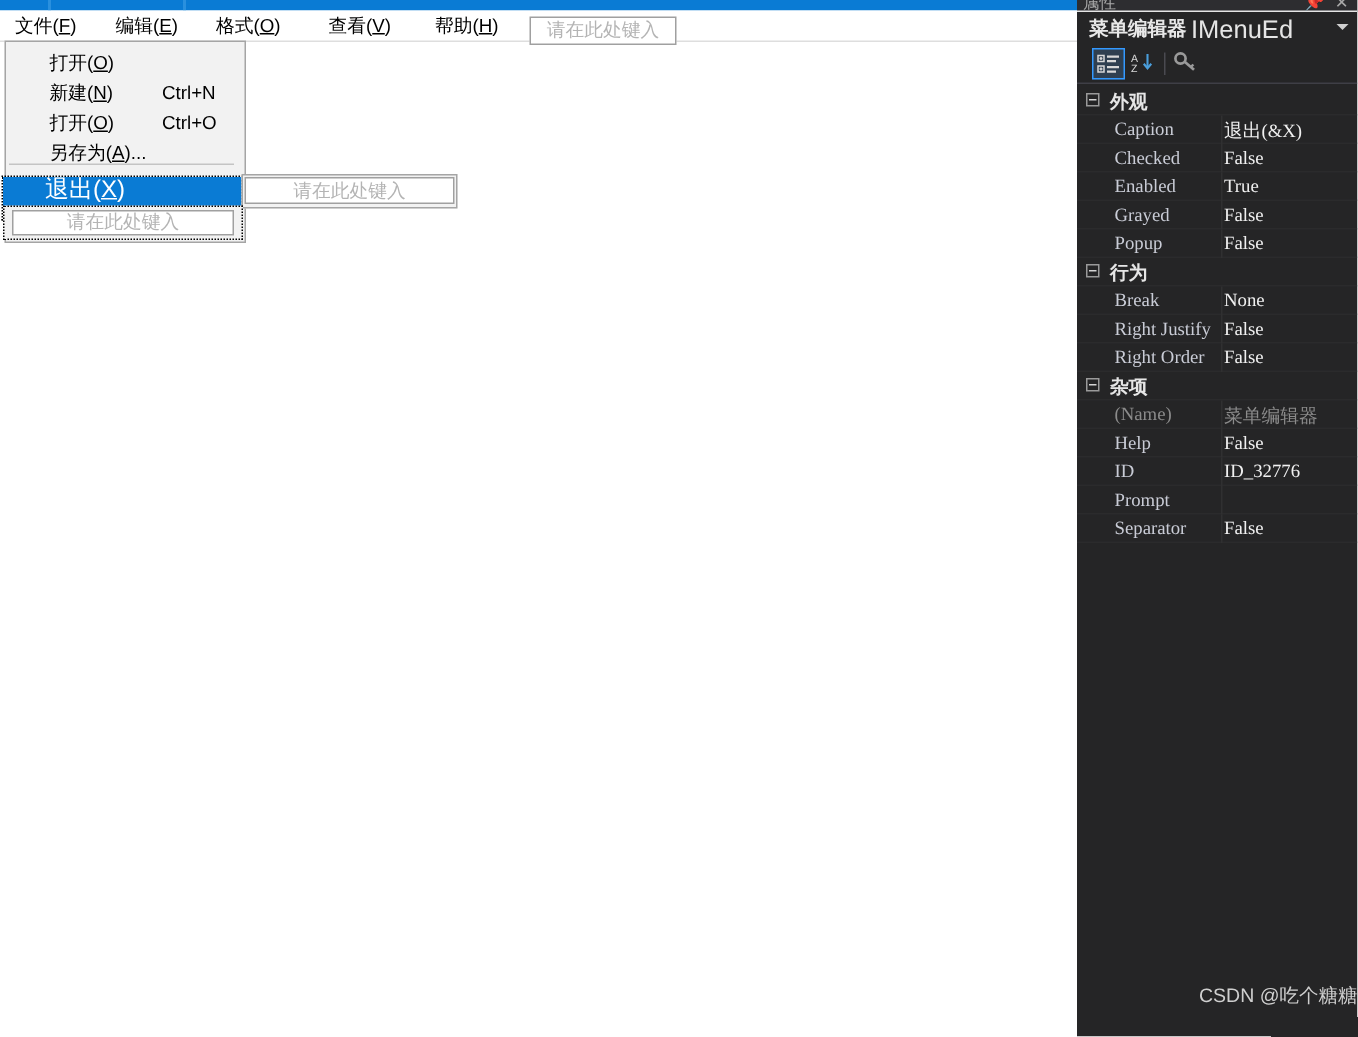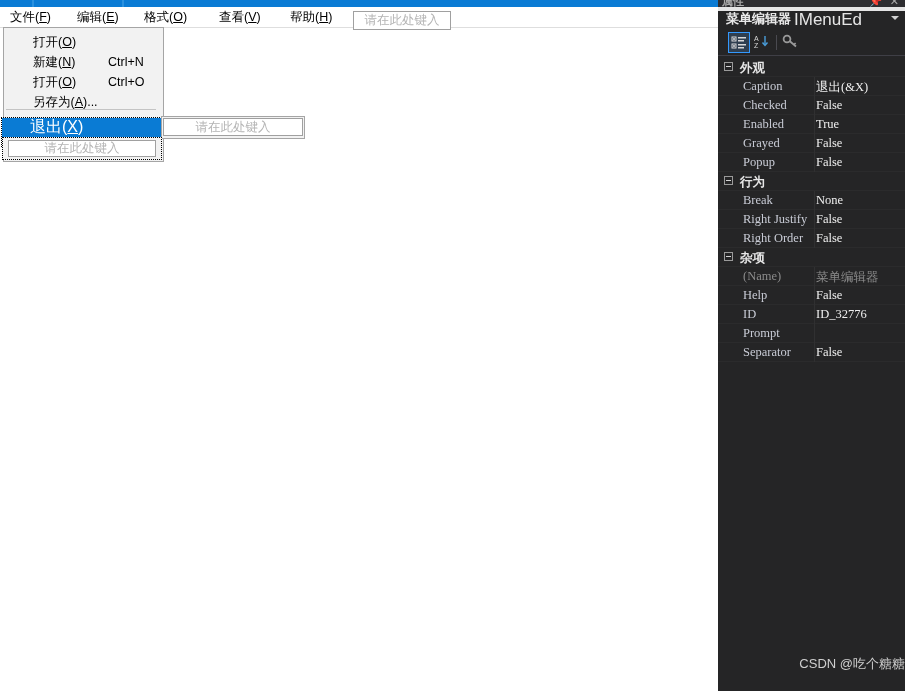--- a/index.html
+++ b/index.html
@@ -189,23 +189,22 @@
     color: #d4d4d4;
     overflow: hidden;
   }
 
   #props-tabstrip {
     position: absolute;
     left: 0; top: 0;
     width: 187px;
     height: 7px;
     background: #2d2d30;
-    border-bottom: 4px solid #e5e5e5;
+    border-bottom: 1px solid #e5e5e5;
     overflow: hidden;
-    font-weight: bold;
   }
   #props-tabstrip .tab-label {
     position: absolute;
     left: 4px;
     top: -6px;
     font-size: 11px;
     color: #a8a8a8;
     white-space: nowrap;
   }
   #props-tabstrip .tab-btn {

